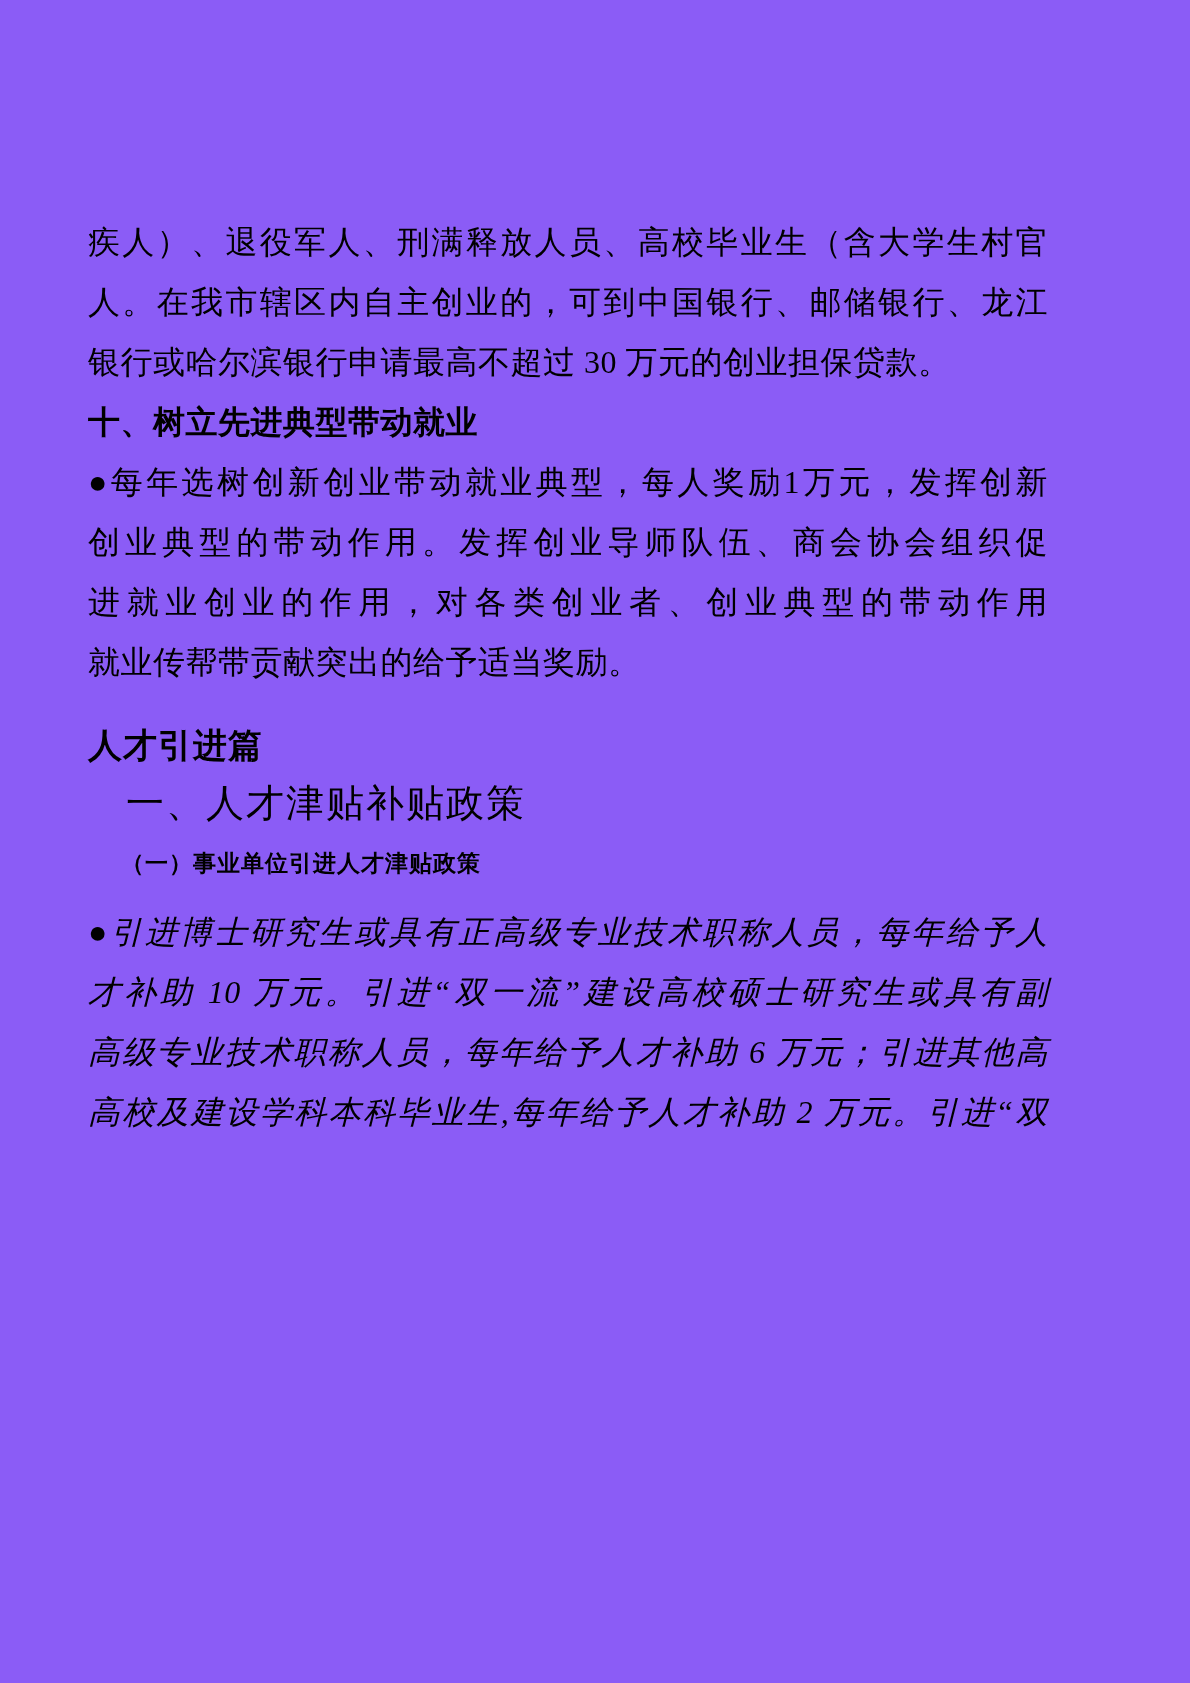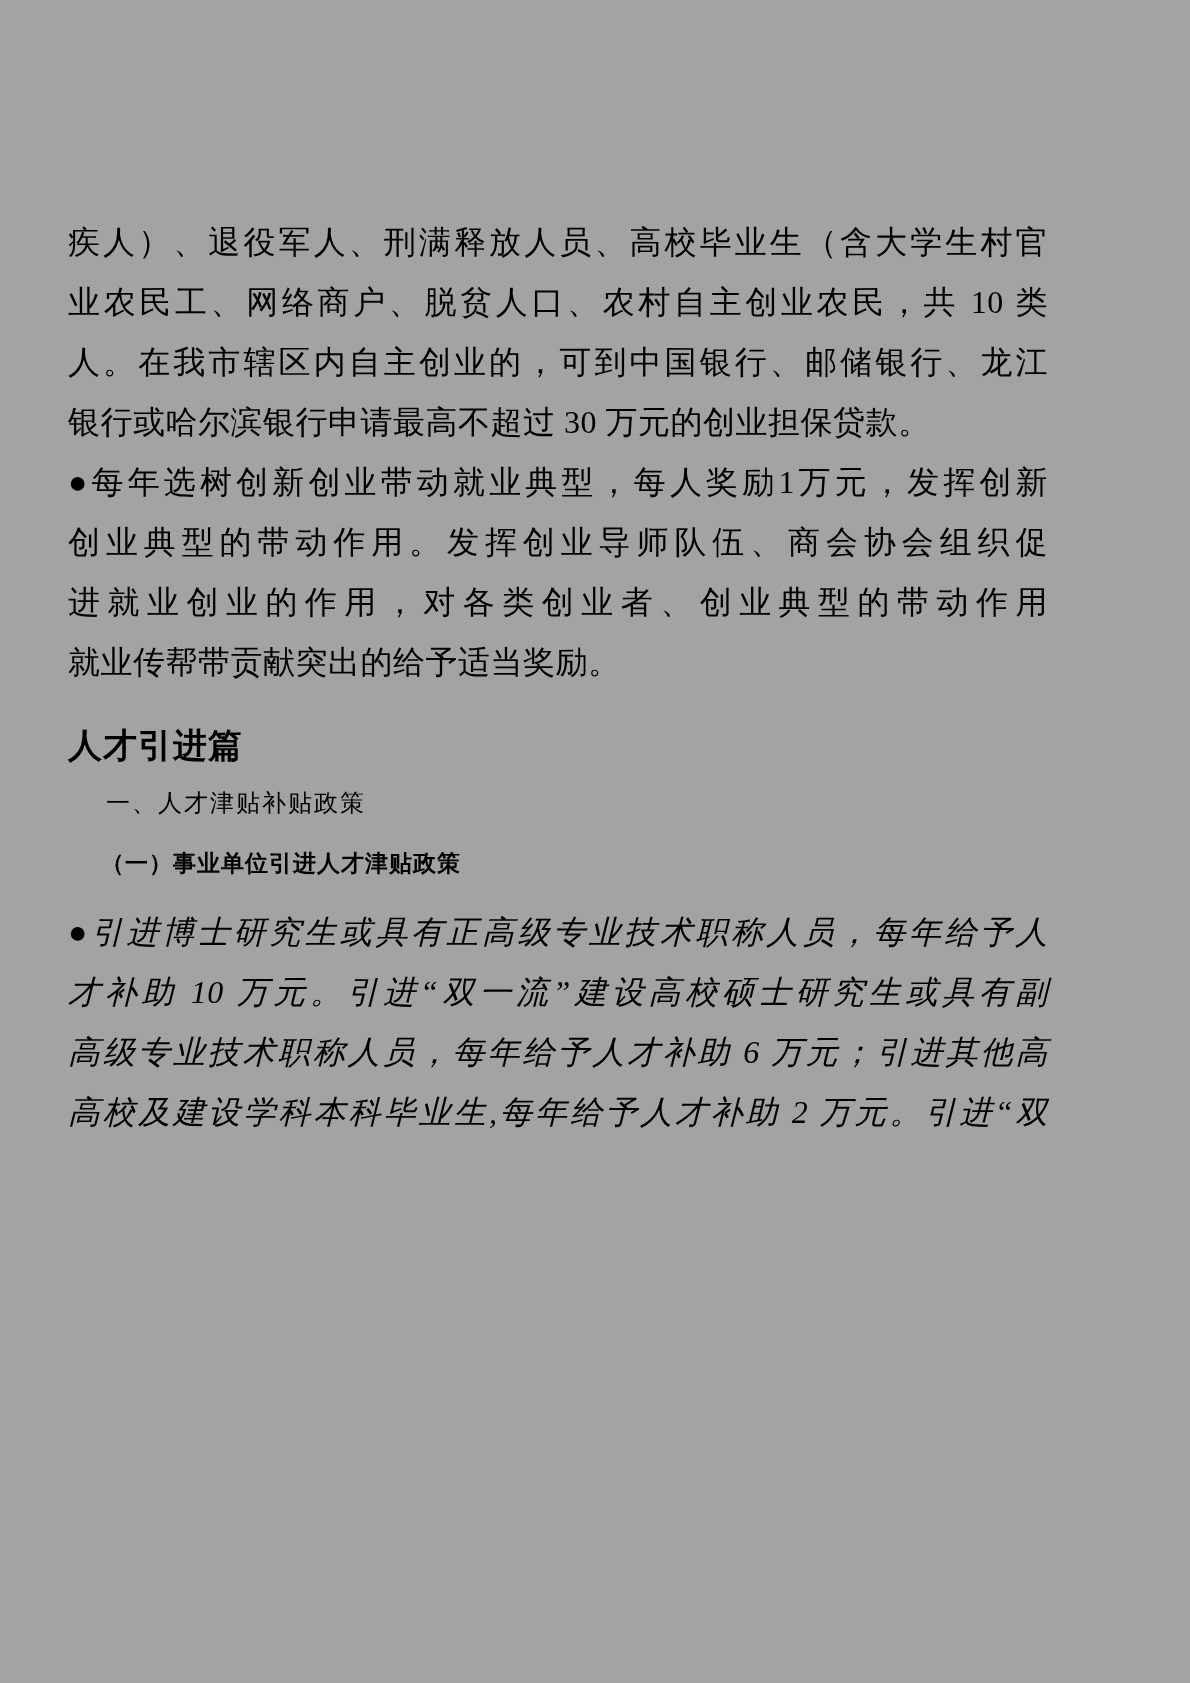--- a/index.html
+++ b/index.html
@@ -4,23 +4,23 @@
 <style>
   html, body {
     margin: 0;
     padding: 0;
     background: #ffffff;
   }
   .page {
     position: relative;
     width: 1190px;
     height: 1683px;
-    background: #a3a3a3;
+    background: #8b5cf6;
     box-sizing: border-box;
-    padding: 212px 142px 0 68px;
+    padding: 212px 142px 0 88px;
     font-family: "Liberation Serif", "DejaVu Serif", serif;
     color: #000000;
     overflow: hidden;
   }
   .para { margin: 0; padding: 0; }
   .line {
     font-size: 32px;
     line-height: 60px;
     height: 60px;
     letter-spacing: 0.5px;
@@ -42,21 +42,21 @@
   .chapter-title {
     font-family: "Liberation Sans", "DejaVu Sans", sans-serif;
     font-weight: 700;
     font-size: 34px;
     line-height: 46px;
     height: 46px;
     margin: 30px 0 0 0;
     letter-spacing: 1px;
   }
   .sub-heading {
-    font-size: 24px;
+    font-size: 38px;
     font-weight: normal;
     line-height: 50px;
     height: 50px;
     margin: 10px 0 0 0;
     text-indent: 38px;
     letter-spacing: 2px;
   }
   .num-heading {
     font-size: 23px;
     font-weight: bold;
@@ -68,25 +68,25 @@
   }
   .para3 { margin-top: 10px; font-style: italic; }
 </style>
 </head>
 <body>
 
 <div class="page">
 
   <div class="para">
     <div class="line just">疾人）、退役军人、刑满释放人员、高校毕业生（含大学生村官</div>
-    <div class="line just">业农民工、网络商户、脱贫人口、农村自主创业农民，共 10 类</div>
     <div class="line just">人。在我市辖区内自主创业的，可到中国银行、邮储银行、龙江</div>
     <div class="line">银行或哈尔滨银行申请最高不超过 30 万元的创业担保贷款。</div>
   </div>
 
+  <h2 class="heading-serif">十、树立先进典型带动就业</h2>
 
   <div class="para">
     <div class="line just">●每年选树创新创业带动就业典型，每人奖励1万元，发挥创新</div>
     <div class="line just">创业典型的带动作用。发挥创业导师队伍、商会协会组织促</div>
     <div class="line just">进就业创业的作用，对各类创业者、创业典型的带动作用</div>
     <div class="line">就业传帮带贡献突出的给予适当奖励。</div>
   </div>
 
 
   <h1 class="chapter-title">人才引进篇</h1>

